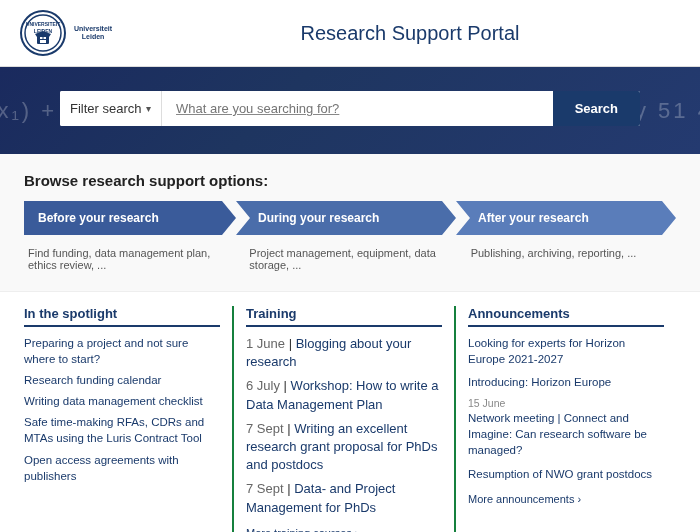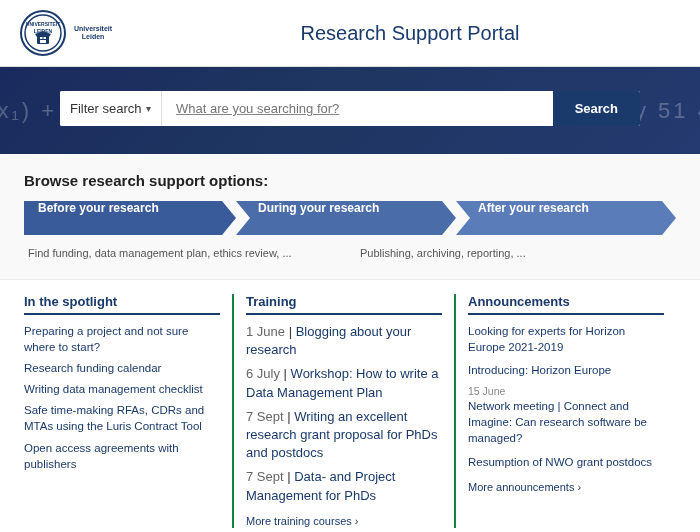--- a/index.html
+++ b/index.html
@@ -135,21 +135,21 @@
 
     
     .phase-arrows {
       display: flex;
       gap: 0;
       margin-bottom: 8px;
     }
     .phase-arrow {
       position: relative;
       display: flex;
-      align-items: flex-start;
+      align-items: center;
       height: 34px;
       padding: 0 16px 0 22px;
       color: #fff;
       font-size: 12px;
       font-weight: bold;
       clip-path: polygon(0 0, calc(100% - 14px) 0, 100% 50%, calc(100% - 14px) 100%, 0 100%, 14px 50%);
       flex: 1;
     }
     .phase-arrow:first-child {
       clip-path: polygon(0 0, calc(100% - 14px) 0, 100% 50%, calc(100% - 14px) 100%, 0 100%);
@@ -352,20 +352,21 @@
     </div>
     <div class="phase-arrow phase-arrow-med">
       <span>During your research</span>
     </div>
     <div class="phase-arrow phase-arrow-light">
       <span>After your research</span>
     </div>
   </div>
   <div class="phase-desc">
     <div class="phase-desc-item">Find funding, data management plan, ethics review, ...</div>
+    <div class="phase-desc-item">Project management, equipment, data storage, ...</div>
     <div class="phase-desc-item">Publishing, archiving, reporting, ...</div>
   </div>
 </div>
 
 <div class="content-columns">
 
   <div class="col-spotlight">
     <div class="col-title">In the spotlight</div>
     <a class="col-link">Preparing a project and not sure where to start?</a>
     <a class="col-link">Research funding calendar</a>
@@ -395,21 +396,21 @@
       <span class="training-date">7 Sept</span>
       <span> | </span>
       <a class="training-link">Data- and Project Management for PhDs</a>
     </div>
     <a class="more-link">More training courses ›</a>
   </div>
 
   <div class="col-announcements">
     <div class="col-title">Announcements</div>
     <div class="ann-item">
-      <a class="ann-link">Looking for experts for Horizon Europe 2021-2019</a>
+      <a class="ann-link">Looking for experts for Horizon Europe 2021-2027</a>
     </div>
     <div class="ann-item">
       <a class="ann-link">Introducing: Horizon Europe</a>
     </div>
     <div class="ann-item">
       <span class="ann-date">15 June</span>
       <a class="ann-link">Network meeting | Connect and Imagine: Can research software be managed?</a>
     </div>
     <div class="ann-item">
       <a class="ann-link">Resumption of NWO grant postdocs</a>

